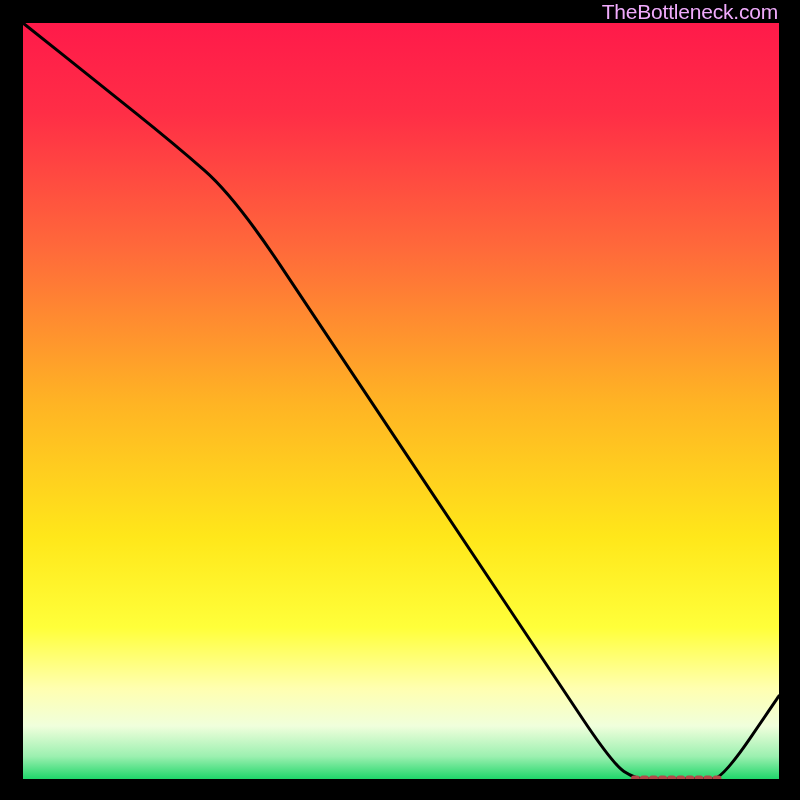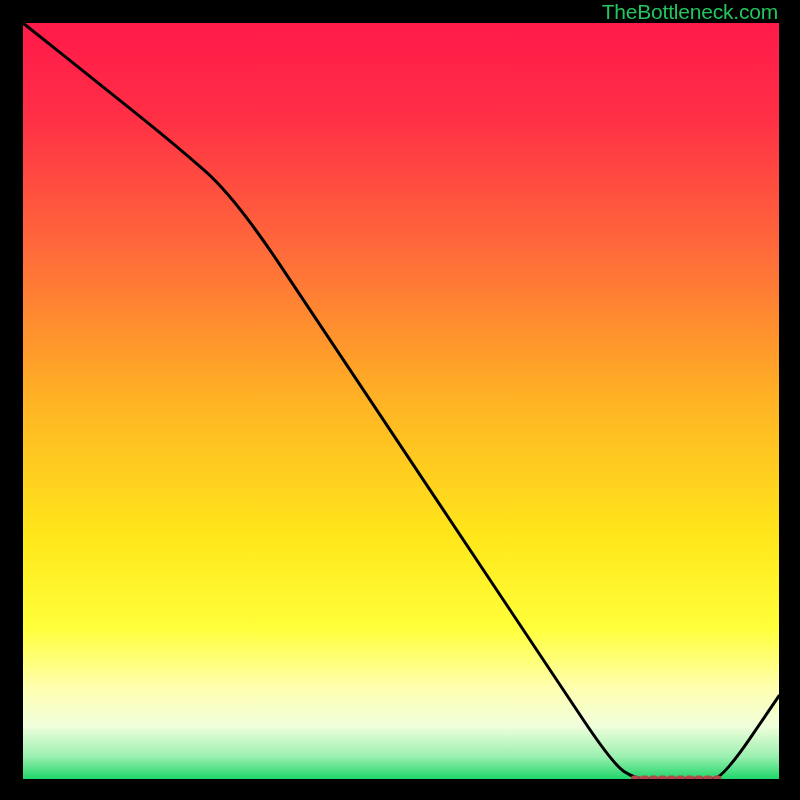--- a/index.html
+++ b/index.html
@@ -24,21 +24,21 @@
     position: absolute;
     left: 0;
     top: 0;
     width: 756px;
     height: 756px;
   }
   .watermark {
     position: absolute;
     top: 0px;
     right: 22px;
-    color: #22c55e;
+    color: #f0abfc;
     font-size: 21px;
     font-weight: 500;
     letter-spacing: -0.2px;
   }
 </style>
 </head>
 <body>
 
 <div class="watermark">TheBottleneck.com</div>
 

